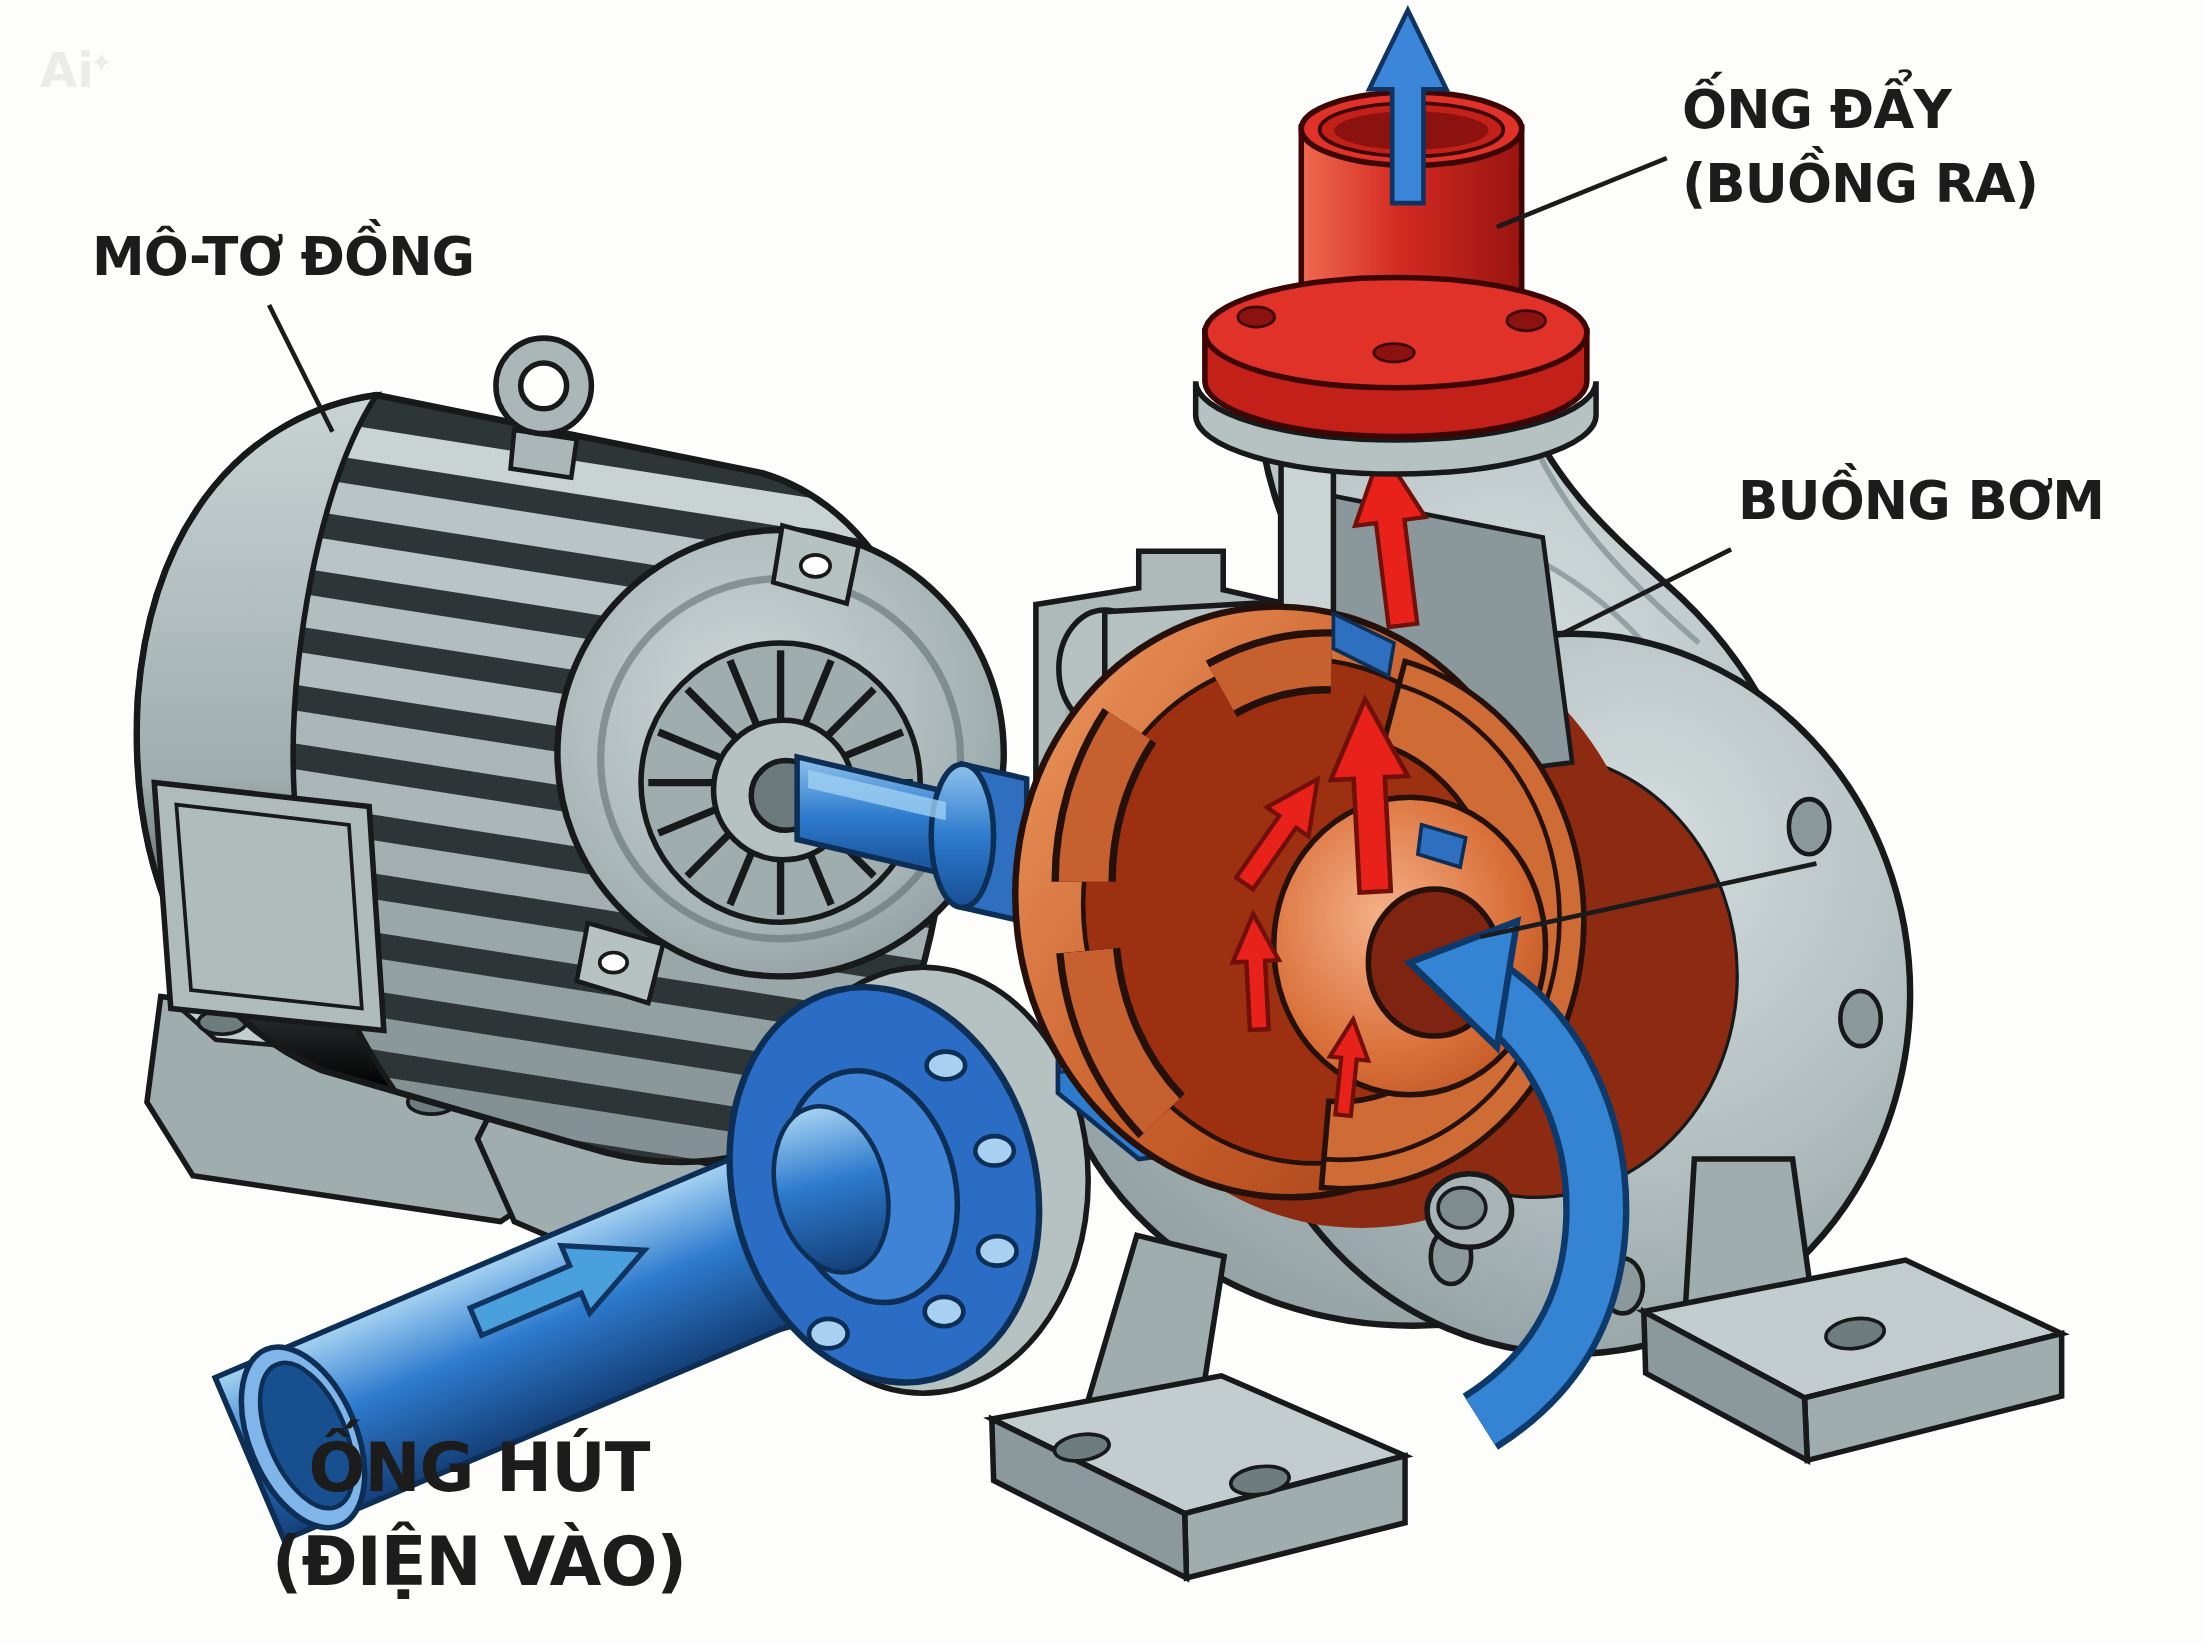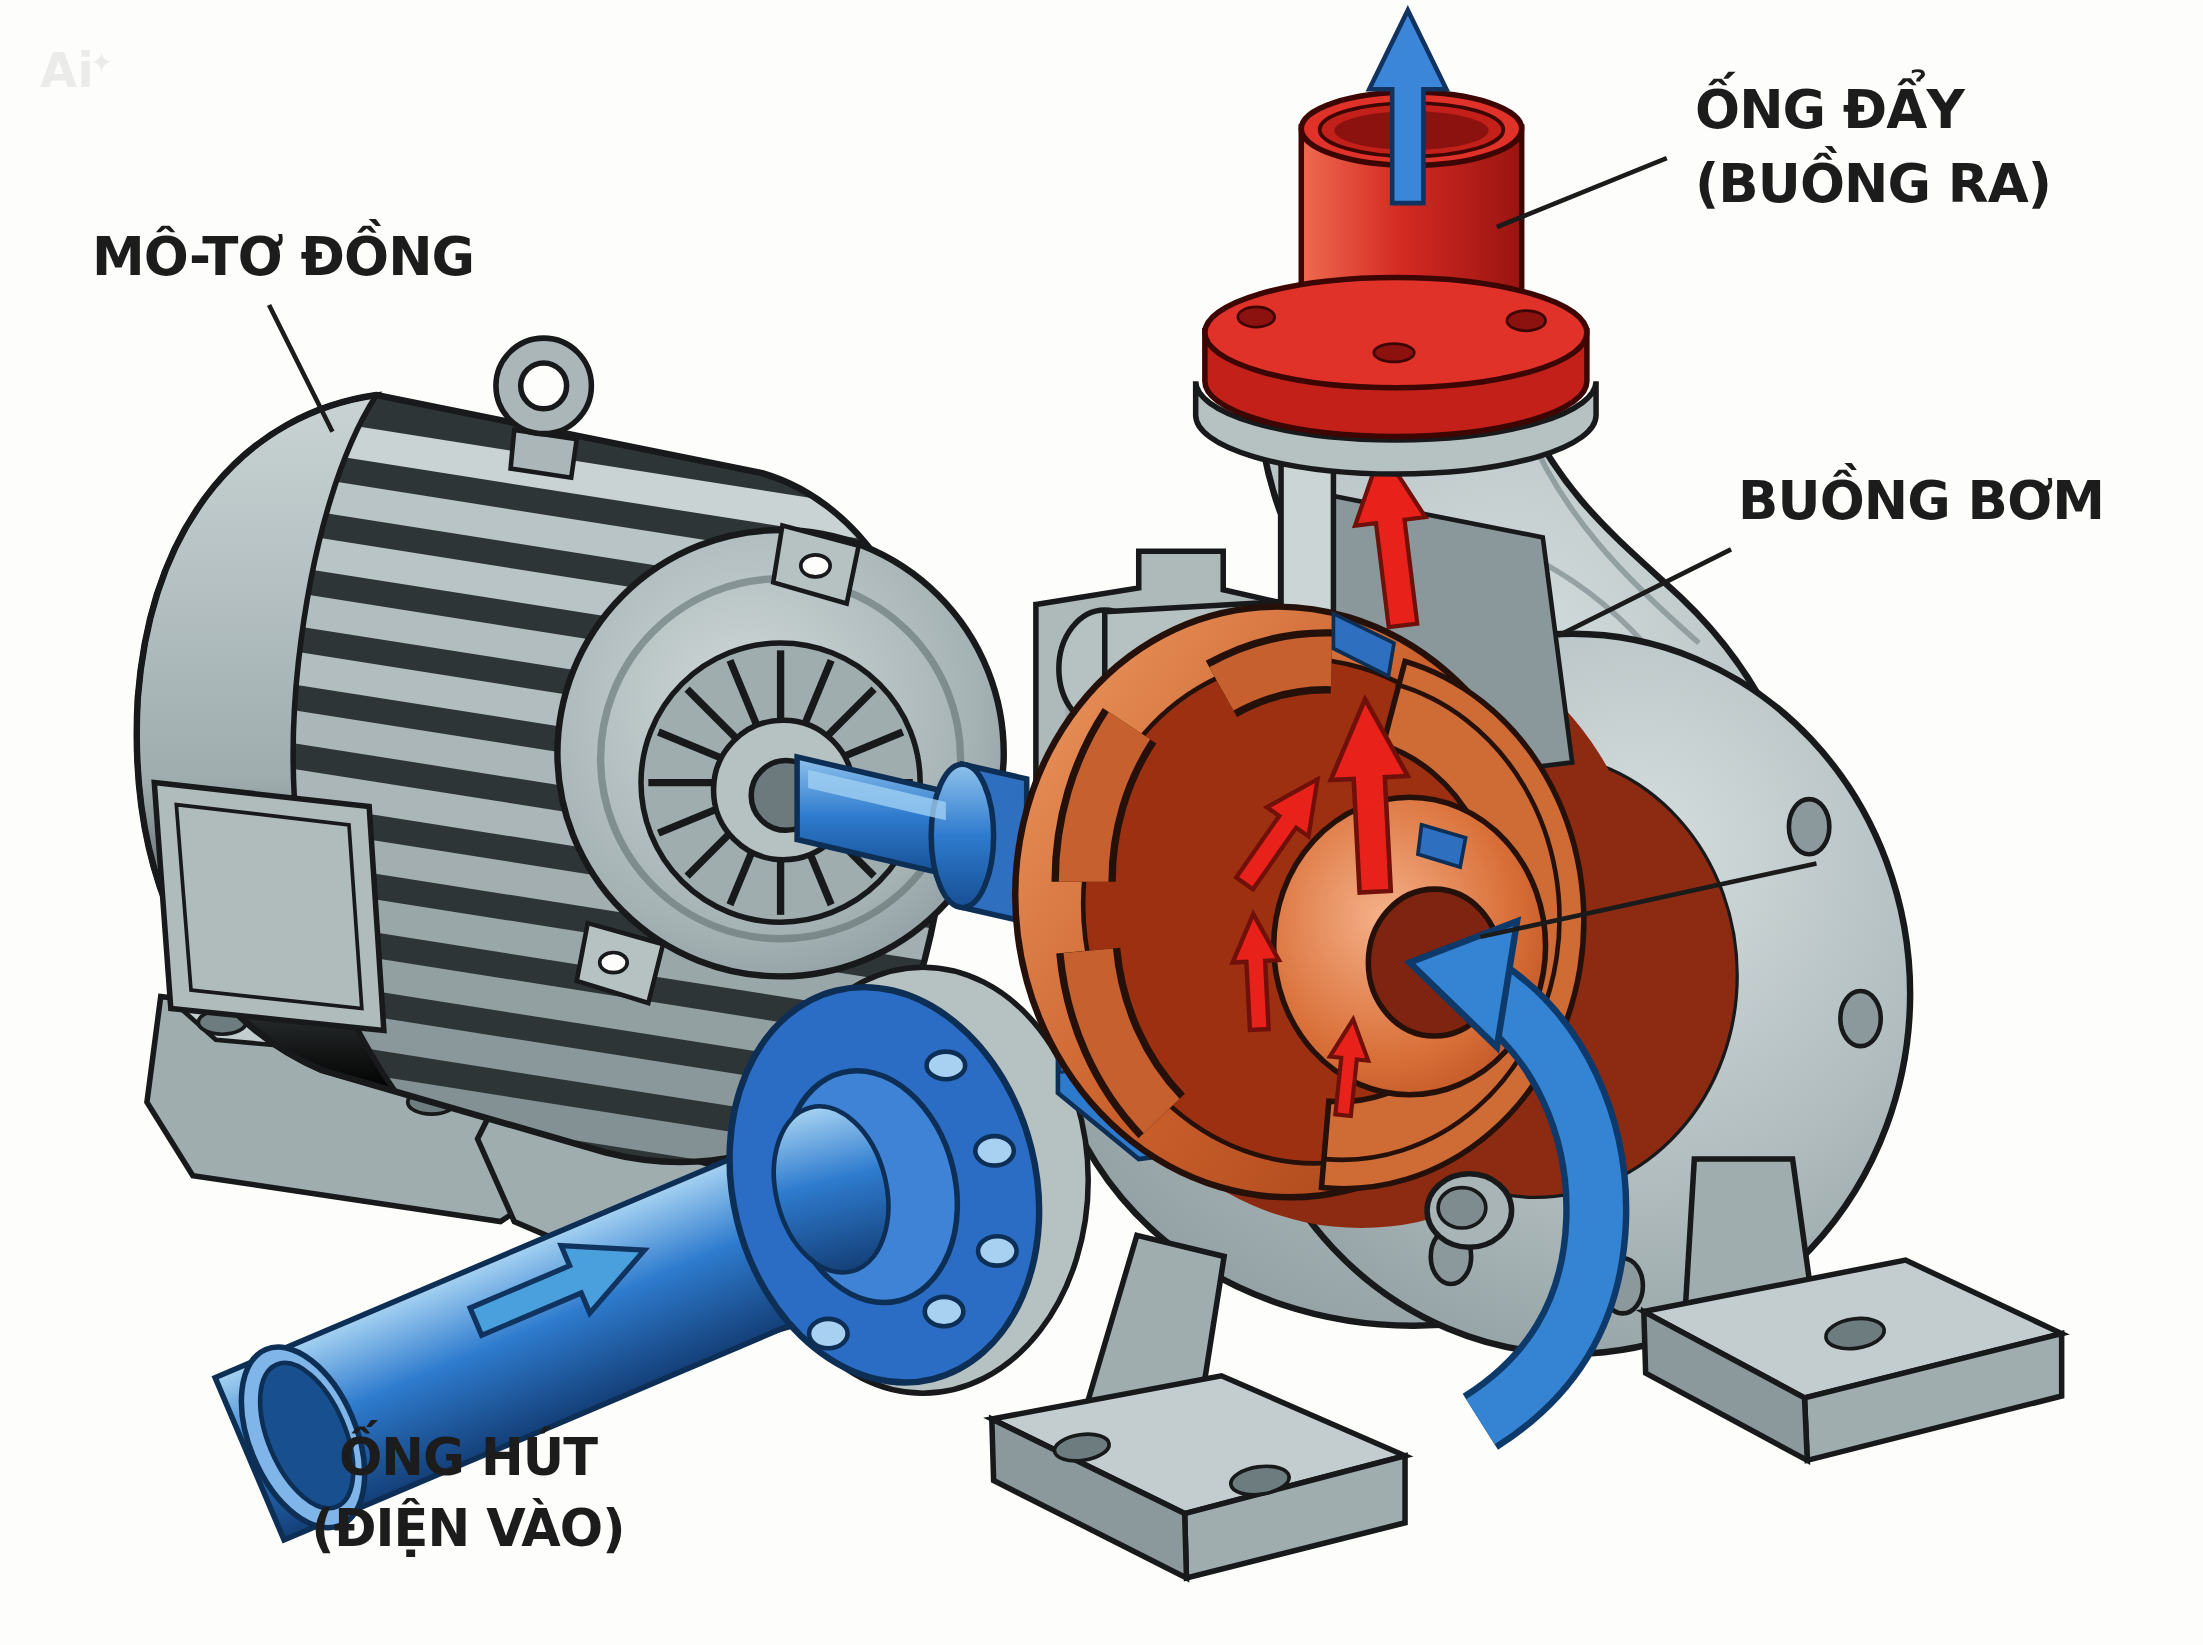--- a/index.html
+++ b/index.html
@@ -288,27 +288,27 @@
   <line x1="1815" y1="172" x2="1630" y2="247"></line>
   <line x1="1885" y1="598" x2="1697" y2="692"></line>
   <line x1="1978" y1="940" x2="1612" y2="1020"></line>
 </g>
 </svg>
 
 <div class="wm"><span>Ai</span><span class="spark">✦</span></div>
 
 <div class="lbl" style="left:92px;top:220px;">MÔ-TƠ ĐỒNG</div>
 
-<div class="lbl" style="left:1682px;top:73px;margin-left:13px;">
+<div class="lbl" style="left:1682px;top:73px;">
   <span class="l2">ỐNG ĐẨY</span>
   <span class="l2">(BUỒNG RA)</span>
 </div>
 
 <div class="lbl" style="left:1738px;top:464px;">BUỒNG BƠM</div>
 
 
-<div class="lbl suction-lbl" style="left:252px;top:1422px;font-size:51px;">
+<div class="lbl suction-lbl" style="left:263px;top:1422px;font-size:67px;">
   <span class="l2">ỐNG HÚT</span>
   <span class="l2">(ĐIỆN VÀO)</span>
 </div>
 
 </div>
 
 
 </body></html>

